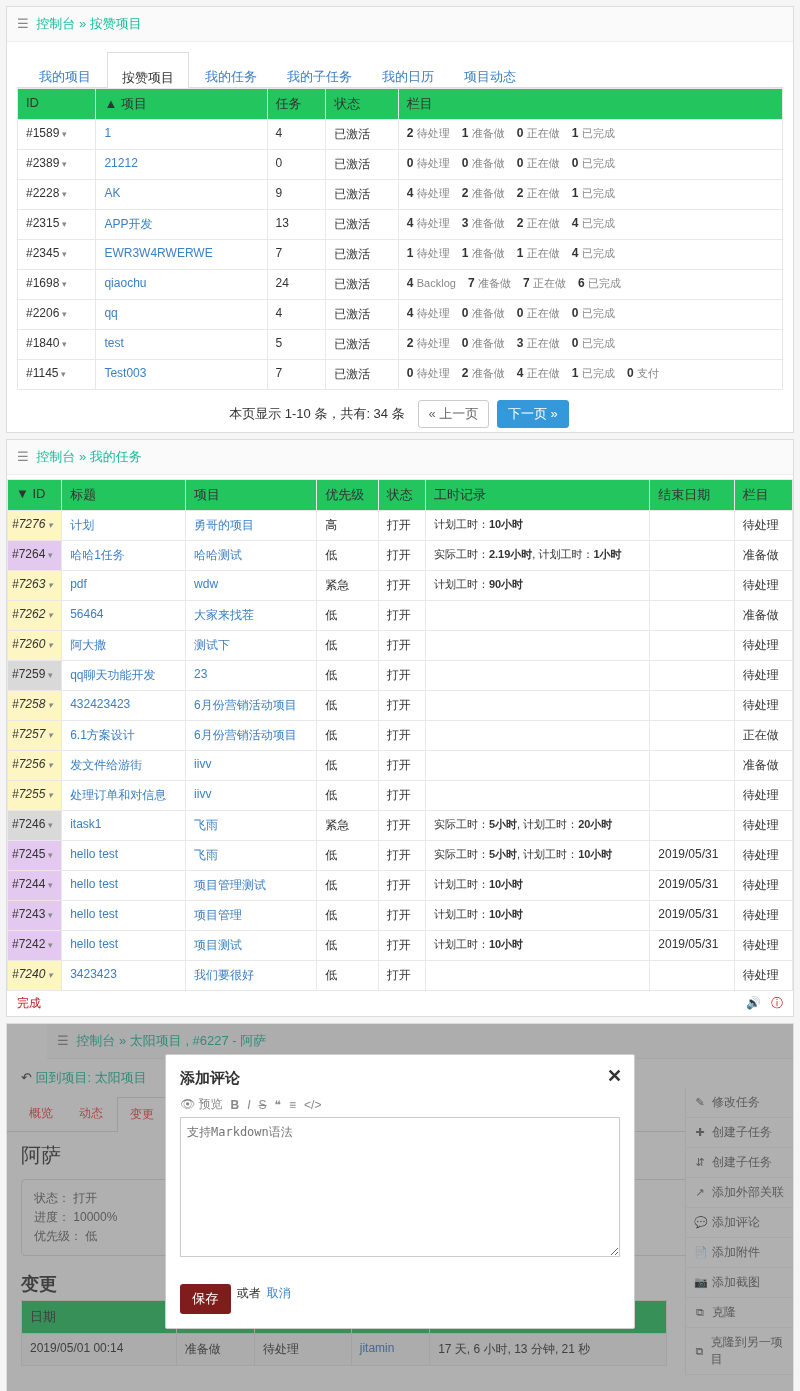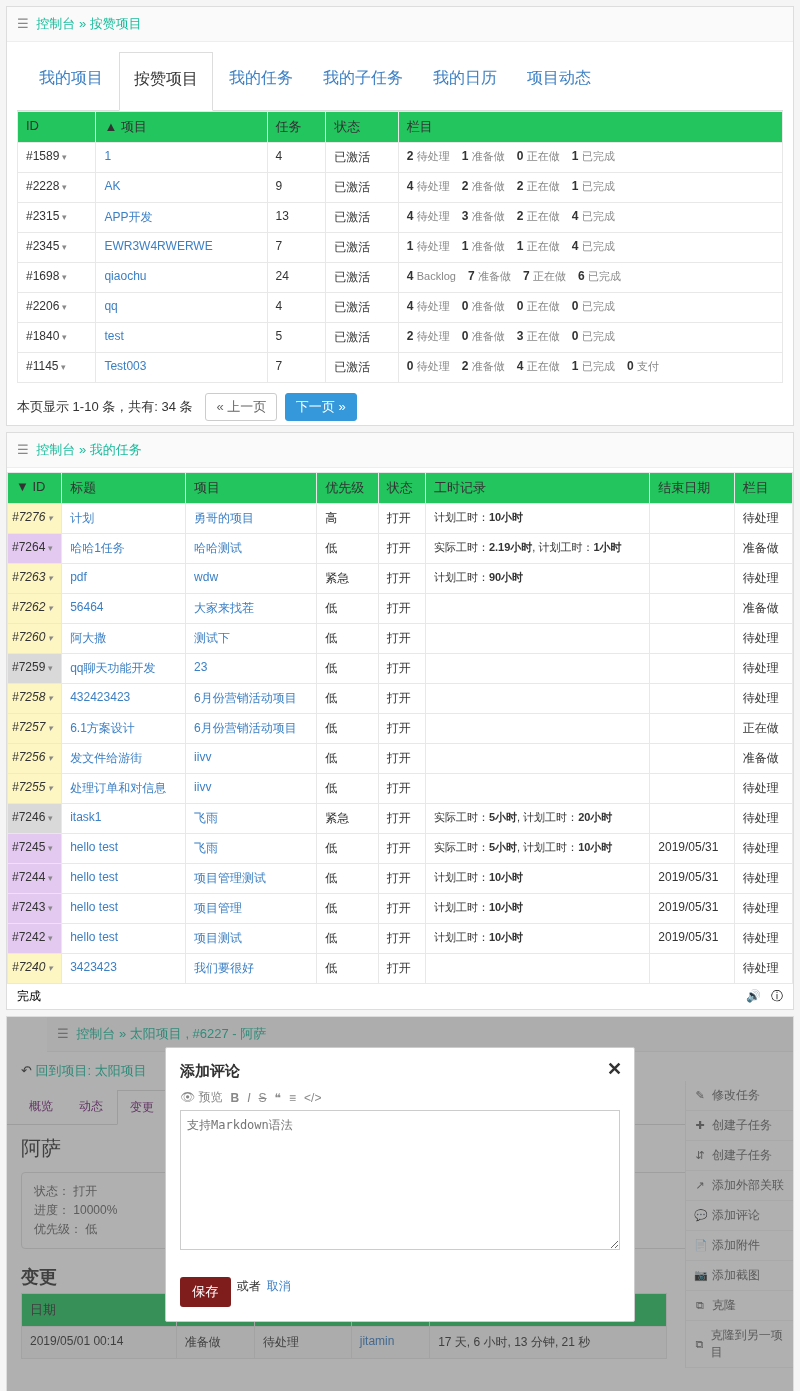--- a/index.html
+++ b/index.html
@@ -4,57 +4,57 @@
 <style>
   * { box-sizing: border-box; margin: 0; padding: 0; }
   body { font-family: Arial, "Microsoft YaHei", sans-serif; font-size: 12px; color: #333; background: #f5f5f5; width: 800px; }
   a { color: #3b7fc4; text-decoration: none; }
   .teal { color: #1abc9c; }
   .section { background: #fff; border: 1px solid #ddd; margin: 6px; }
   .crumbs { padding: 8px 10px; border-bottom: 1px solid #eee; background: #fafafa; font-size: 13px; }
   .menu-icon { color: #888; margin-right: 4px; font-family: monospace; }
   .crumbs .sep { color: #1abc9c; }
   .tabs { display: flex; border-bottom: 1px solid #ddd; padding: 0 8px; gap: 2px; }
-  .tabs .tab { padding: 16px 14px 20px; color: #3b7fc4; cursor: pointer; font-size: 16px; }
+  .tabs .tab { padding: 16px 14px 0; color: #3b7fc4; cursor: pointer; font-size: 13px; }
   .tabs .tab.active { border: 1px solid #ddd; border-bottom: 1px solid #fff; margin-bottom: -1px; color: #333; background: #fff; }
   table { width: 100%; border-collapse: collapse; }
   th, td { border: 1px solid #e8e8e8; padding: 6px 8px; text-align: left; vertical-align: top; }
   th { background: #22c55e; font-weight: normal; font-size: 13px; }
   .caret::after { content: " \25BE"; color: #888; font-size: 9px; }
   .cols-cell span { margin-right: 6px; white-space: nowrap; font-size: 12px; }
   .cols-cell b { font-weight: bold; color: #333; }
   .cols-cell .lbl { color: #888; font-size: 11px; }
-  .pager { padding: 10px 0 4px; font-size: 13px; }
+  .pager { text-align: center; padding: 10px 0 4px; font-size: 13px; }
   .pager .btn { display: inline-block; padding: 4px 10px; border: 1px solid #ccc; border-radius: 3px; margin: 0 2px; color: #666; }
   .pager .btn.next { background: #3498db; color: #fff; border-color: #3498db; }
   .task-id { font-weight: normal; padding: 6px 4px; }
   .c-yellow { background: #fdf6c2; font-style: italic; }
   .c-purple { background: #e3c8f0; }
   .c-grey { background: #d9d9d9; }
-  .foot { padding: 4px 10px; display: flex; justify-content: space-between; color: #000000; }
+  .foot { padding: 4px 10px; display: flex; justify-content: space-between; color: #b91c1c; }
   .foot .icons span { margin-left: 6px; }
   
   .dark-wrap { position: relative; margin: 6px; border: 1px solid #ddd; background: #fff; }
   .overlay { position: absolute; inset: 0; background: rgba(80,80,80,0.45); }
   .modal { position: absolute; left: 50%; top: 30px; transform: translateX(-50%); width: 470px; background: #fff; border: 1px solid #ccc; padding: 14px; border-radius: 2px; z-index: 2; }
   .modal h3 { font-size: 15px; margin-bottom: 8px; }
   .modal .close { position: absolute; right: 12px; top: 10px; font-size: 18px; font-weight: bold; cursor: pointer; }
   .editor-toolbar { display: flex; gap: 8px; align-items: center; color: #888; font-size: 12px; margin-bottom: 4px; }
   .editor-toolbar span { cursor: pointer; }
   .modal textarea { width: 100%; height: 140px; border: 1px solid #ccc; padding: 6px; font-size: 12px; color: #999; resize: both; }
   .modal .save { background: #7f1d1d; color: #fff; border: none; padding: 6px 12px; border-radius: 3px; margin-top: 12px; cursor: pointer; }
   .modal .cancel-row { display: flex; align-items: center; gap: 6px; margin-top: 12px; font-size: 12px; }
   
   .sidebar-actions { position: absolute; right: 0; top: 64px; width: 108px; background: #fff; border-left: 1px solid #eee; font-size: 12px; }
   .sidebar-actions .act { padding: 6px 8px; border-bottom: 1px solid #f3f3f3; color: #666; display: flex; gap: 6px; align-items: center; }
   .sidebar-actions .ic { width: 12px; display: inline-block; text-align: center; font-size: 11px; }
   
   .back-link { padding: 10px 14px; font-size: 13px; }
   .inner-tabs { display: flex; gap: 2px; padding: 0 10px; border-bottom: 1px solid #ddd; }
-  .inner-tabs .tab { padding: 8px 12px; color: #701a75; font-size: 12px; }
+  .inner-tabs .tab { padding: 8px 12px; color: #ef4444; font-size: 12px; }
   .inner-tabs .tab.active { border: 1px solid #ddd; border-bottom: 1px solid #fff; margin-bottom: -1px; background: #fff; }
   .task-title { padding: 10px 14px 4px; font-size: 20px; }
   .task-status-box { margin: 6px 14px; border: 1px solid #e0e0e0; border-radius: 4px; padding: 8px 12px; font-size: 12px; color: #666; max-width: 670px; }
   .task-status-box div { margin: 2px 0; }
   .changes-title { padding: 10px 14px 4px; font-size: 18px; font-weight: bold; }
   .changes-table { margin: 0 14px 0 14px; width: calc(100% - 140px); }
   .changes-table th, .changes-table td { padding: 7px 8px; }
   .changes-table tr:nth-child(odd) td { background: rgba(240,240,240,0.5); }
   .changes-table tr:nth-child(even) td { background: rgba(255,255,255,0.5); }
 </style>
@@ -87,20 +87,27 @@
         <th>栏目</th>
       </tr>
         </thead>
       <tbody id="tbody1">
           <tr>
             <td class="caret">#1589</td>
     <td><a href="#">1</a></td>
     <td>4</td>
     <td>已激活</td>
     <td class="cols-cell"><span><b>2</b> <span class="lbl">待处理</span></span><span><b>1</b> <span class="lbl">准备做</span></span><span><b>0</b> <span class="lbl">正在做</span></span><span><b>1</b> <span class="lbl">已完成</span></span></td>
+          </tr>
+          <tr>
+            <td class="caret">#2389</td>
+    <td><a href="#">21212</a></td>
+    <td>0</td>
+    <td>已激活</td>
+    <td class="cols-cell"><span><b>0</b> <span class="lbl">待处理</span></span><span><b>0</b> <span class="lbl">准备做</span></span><span><b>0</b> <span class="lbl">正在做</span></span><span><b>0</b> <span class="lbl">已完成</span></span></td>
           </tr>
           <tr>
             <td class="caret">#2228</td>
     <td><a href="#">AK</a></td>
     <td>9</td>
     <td>已激活</td>
     <td class="cols-cell"><span><b>4</b> <span class="lbl">待处理</span></span><span><b>2</b> <span class="lbl">准备做</span></span><span><b>2</b> <span class="lbl">正在做</span></span><span><b>1</b> <span class="lbl">已完成</span></span></td>
           </tr>
           <tr>
             <td class="caret">#2315</td>

